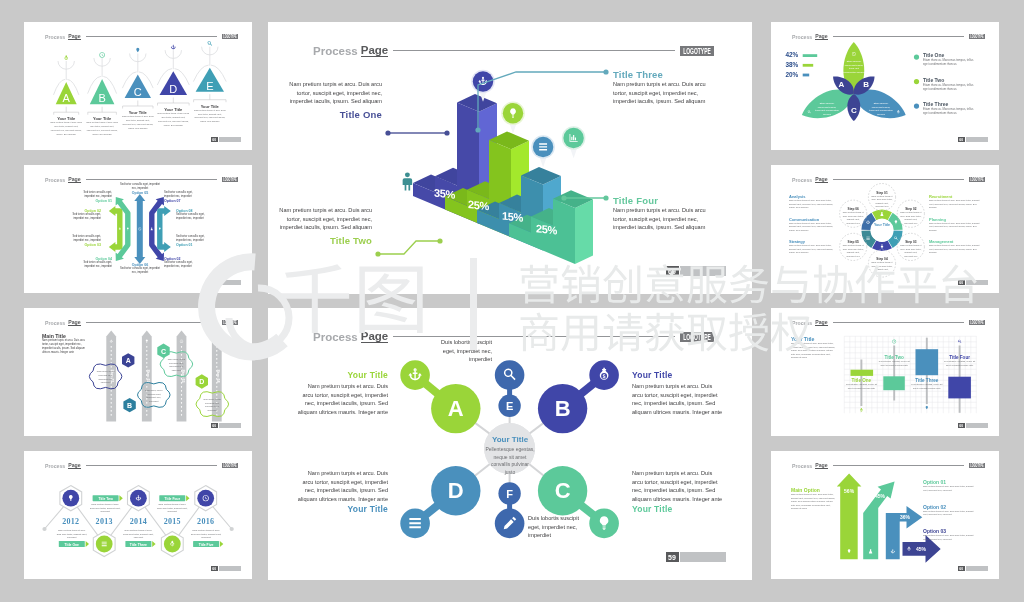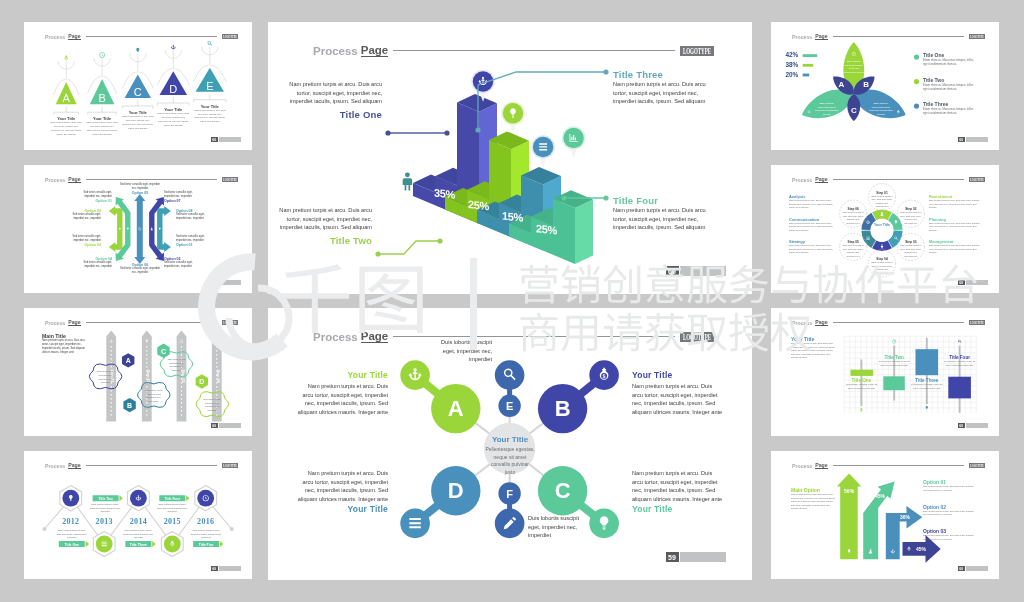--- a/index.html
+++ b/index.html
@@ -7,21 +7,21 @@
        font-family:"Liberation Sans",sans-serif;overflow:hidden;position:relative;}
   .slide{position:absolute;background:#fff;overflow:hidden;}
   .s-sm{width:228px;height:128px;}
   .s-lg{width:484px;height:272px;}
 
   
   .hdr{position:absolute;display:flex;align-items:center;white-space:nowrap;}
   .hdr .t1{color:#a7a9ac;font-weight:bold;}
   .hdr .t2{color:#58595b;font-weight:bold;border-bottom:1.4px solid #58595b;margin-left:3px;}
   .hdr .rule{flex:1;height:1px;background:#939598;margin:0 5px;}
-  .hdr .logo{background:#77787b;color:#fff;font-weight:bold;text-align:center;line-height:1.25;font-family:Liberation Serif, serif;}
+  .hdr .logo{background:#77787b;color:#fff;font-weight:bold;text-align:center;line-height:1.25;}
 
   .foot{position:absolute;display:flex;align-items:stretch;}
   .foot .num{background:#58595b;color:#fff;text-align:center;font-weight:bold;
              display:flex;align-items:center;justify-content:center;}
   .foot .bar{background:#c0c2c4;margin-left:1.5px;}
 
   .sm .hdr{left:21px;right:14px;top:11px;font-size:5.2px;}
   .sm .foot{right:11px;bottom:8px;height:5px;}
   .sm .foot .num{width:6.5px;font-size:3.4px;}
   .sm .foot .bar{width:22px;}

